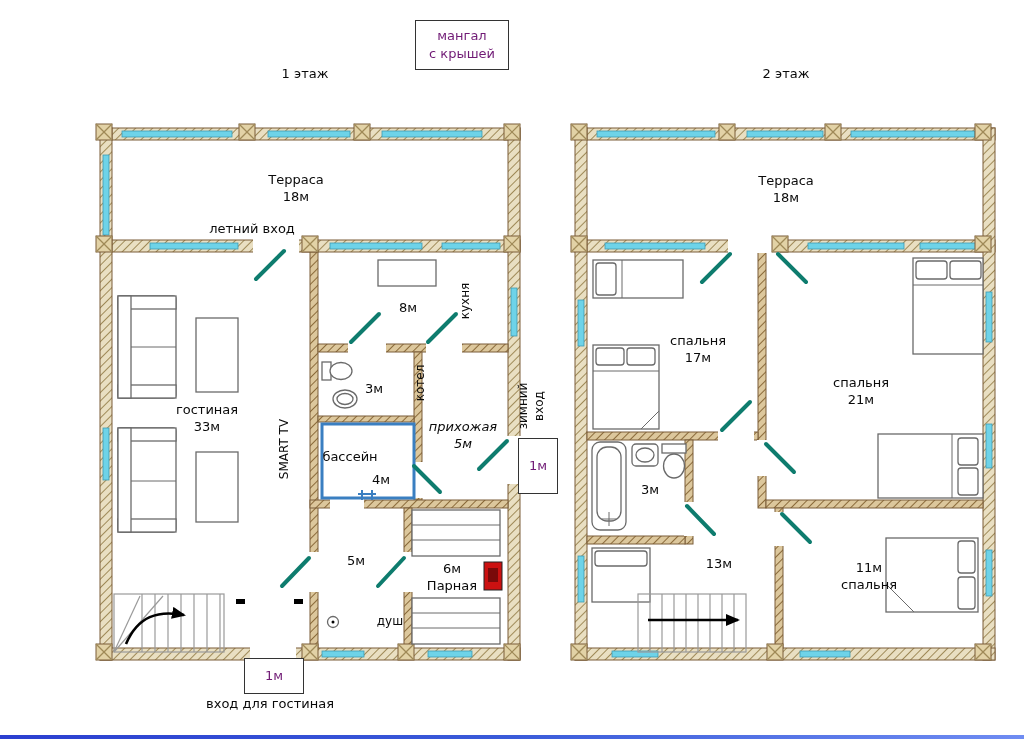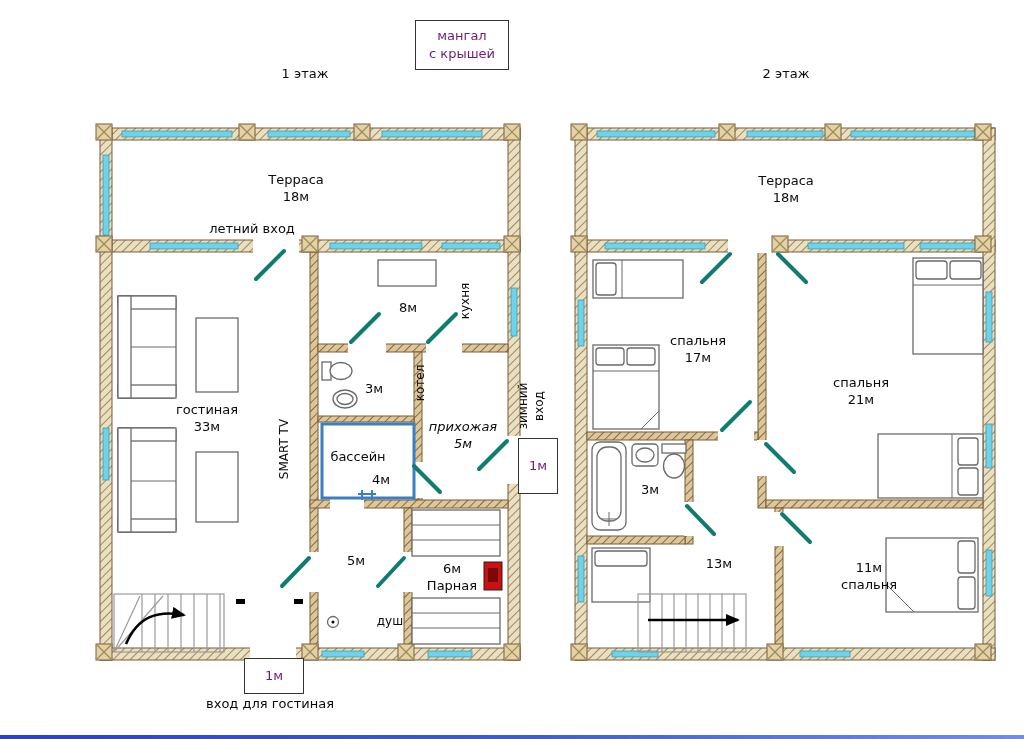--- a/index.html
+++ b/index.html
@@ -323,21 +323,21 @@
 <div class="lbl" style="left:296px;top:189px;">Терраса
 18м</div>
 <div class="lbl" style="left:252px;top:229px;">летний вход</div>
 <div class="lbl" style="left:408px;top:308px;">8м</div>
 <div class="lbl v small" style="left:466px;top:301px;">кухня</div>
 <div class="lbl" style="left:207px;top:419px;">гостиная
 33м</div>
 <div class="lbl" style="left:374px;top:389px;">3м</div>
 <div class="lbl v small" style="left:421px;top:383px;">котел</div>
 <div class="lbl v small" style="left:285px;top:449px;">SMART TV</div>
-<div class="lbl" style="left:358px;top:457px;">бассейн</div>
+<div class="lbl" style="left:350px;top:457px;">бассейн</div>
 <div class="lbl" style="left:381px;top:480px;">4м</div>
 <div class="lbl" style="left:463px;top:436px;font-style:italic;">прихожая
 5м</div>
 <div class="lbl v small" style="left:532px;top:406px;">зимний
 вход</div>
 <div class="lbl" style="left:356px;top:561px;">5м</div>
 <div class="lbl" style="left:452px;top:578px;">6м
 Парная</div>
 <div class="lbl small" style="left:355px;top:622px;margin-left:35px;">душ</div>
 <div class="lbl" style="left:270px;top:704px;">вход для гостиная</div>

